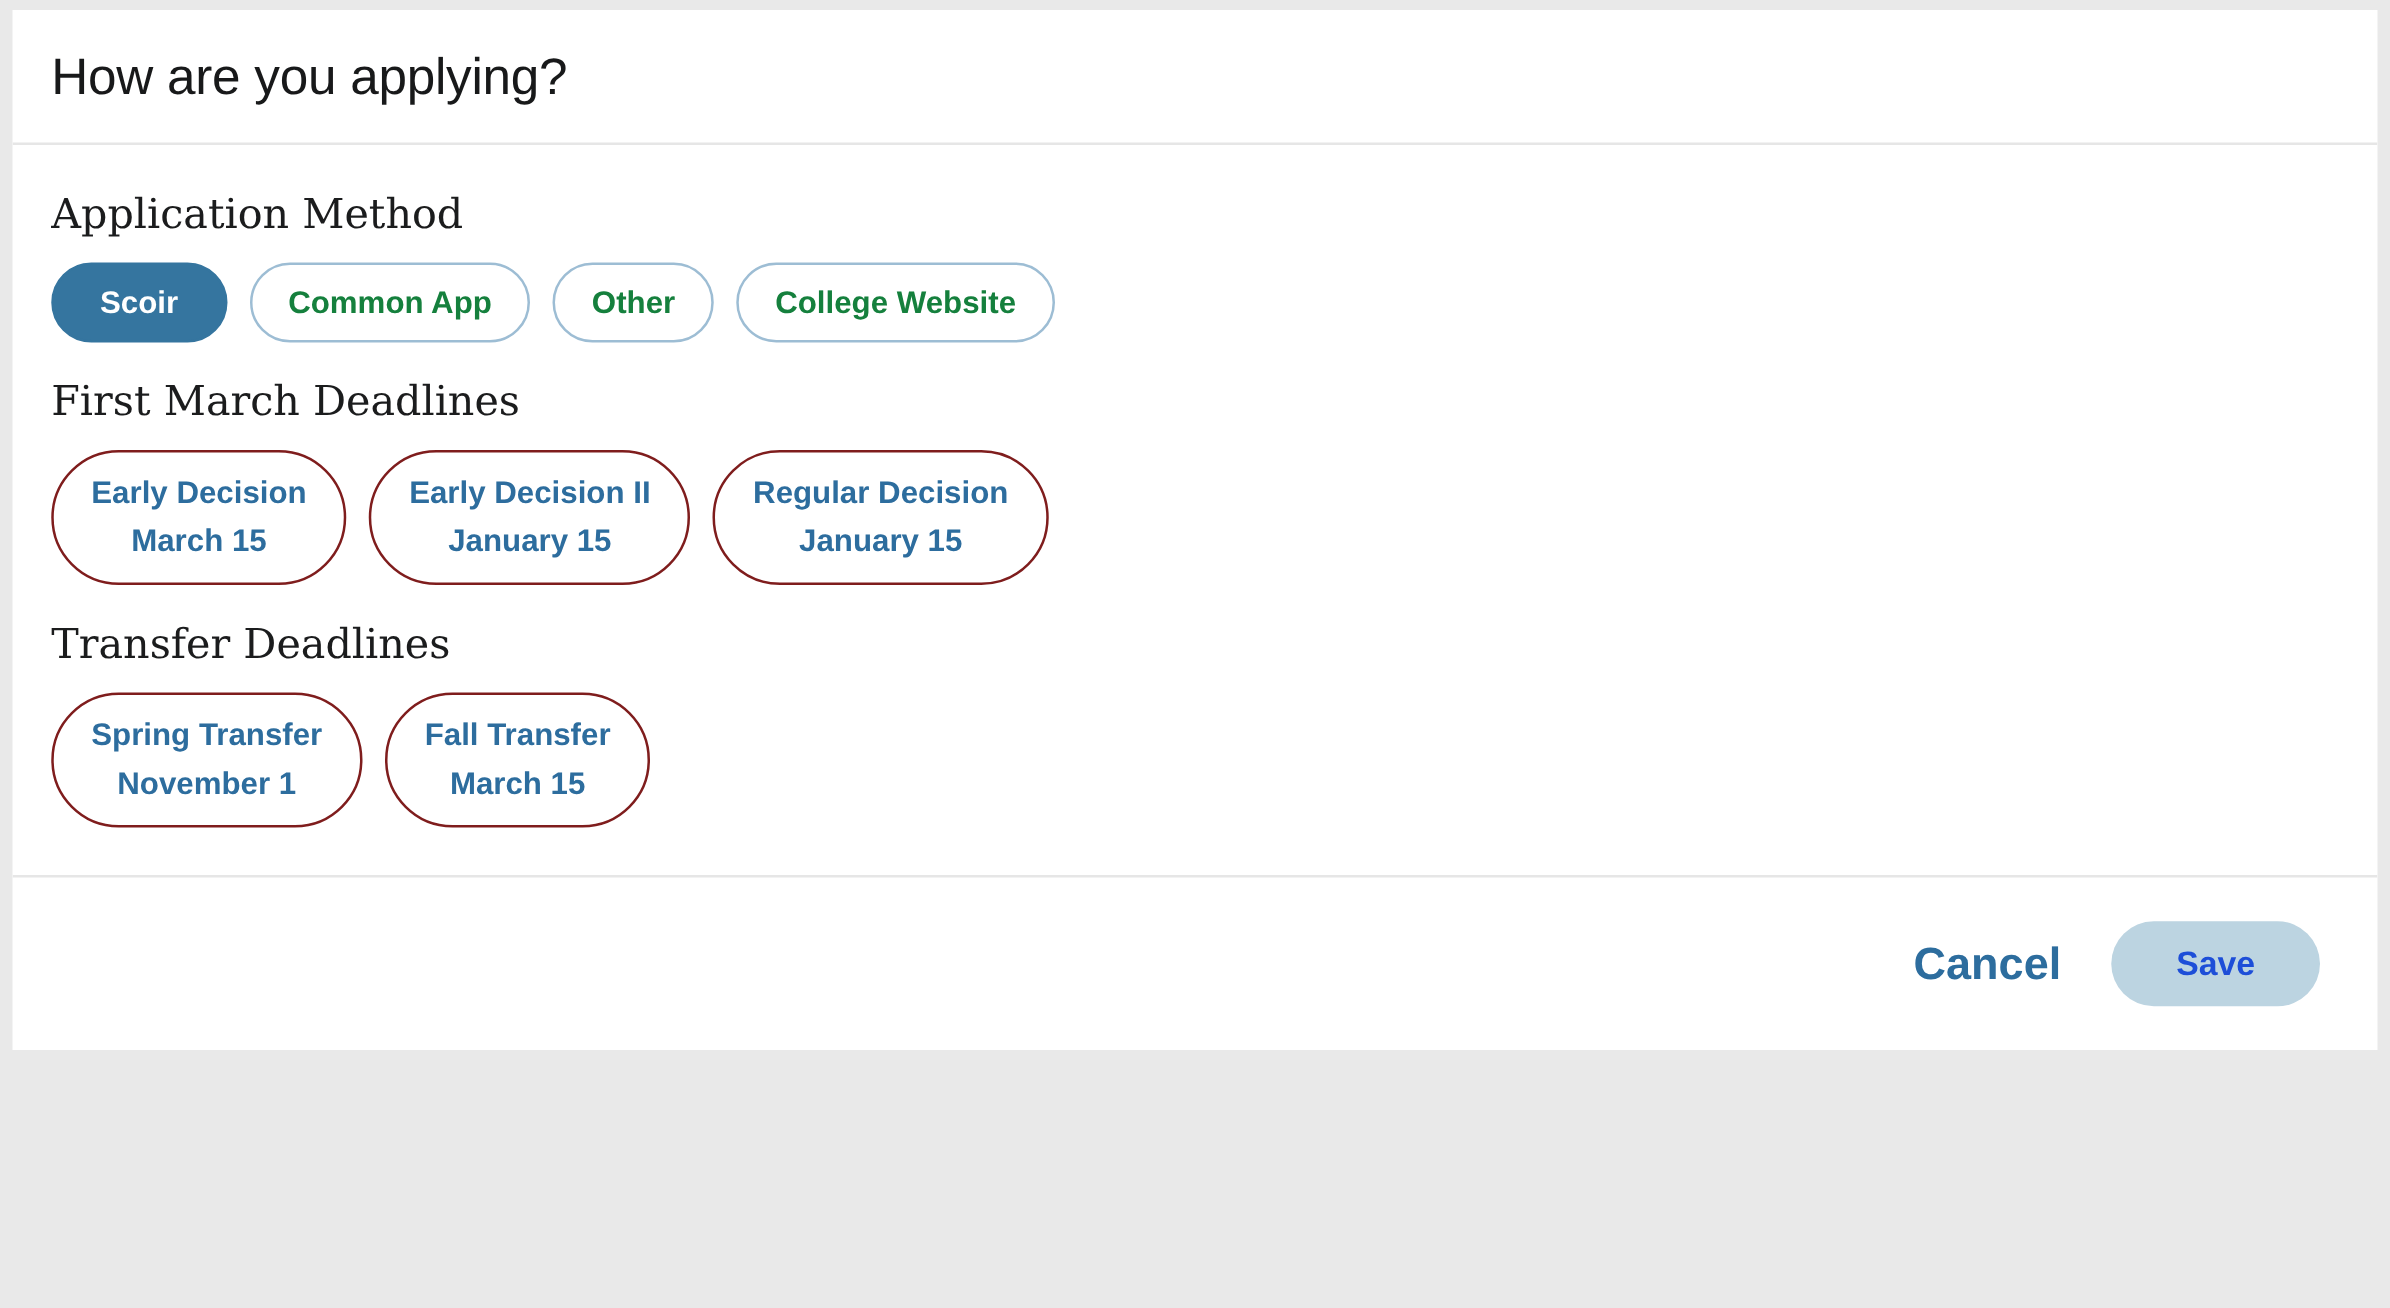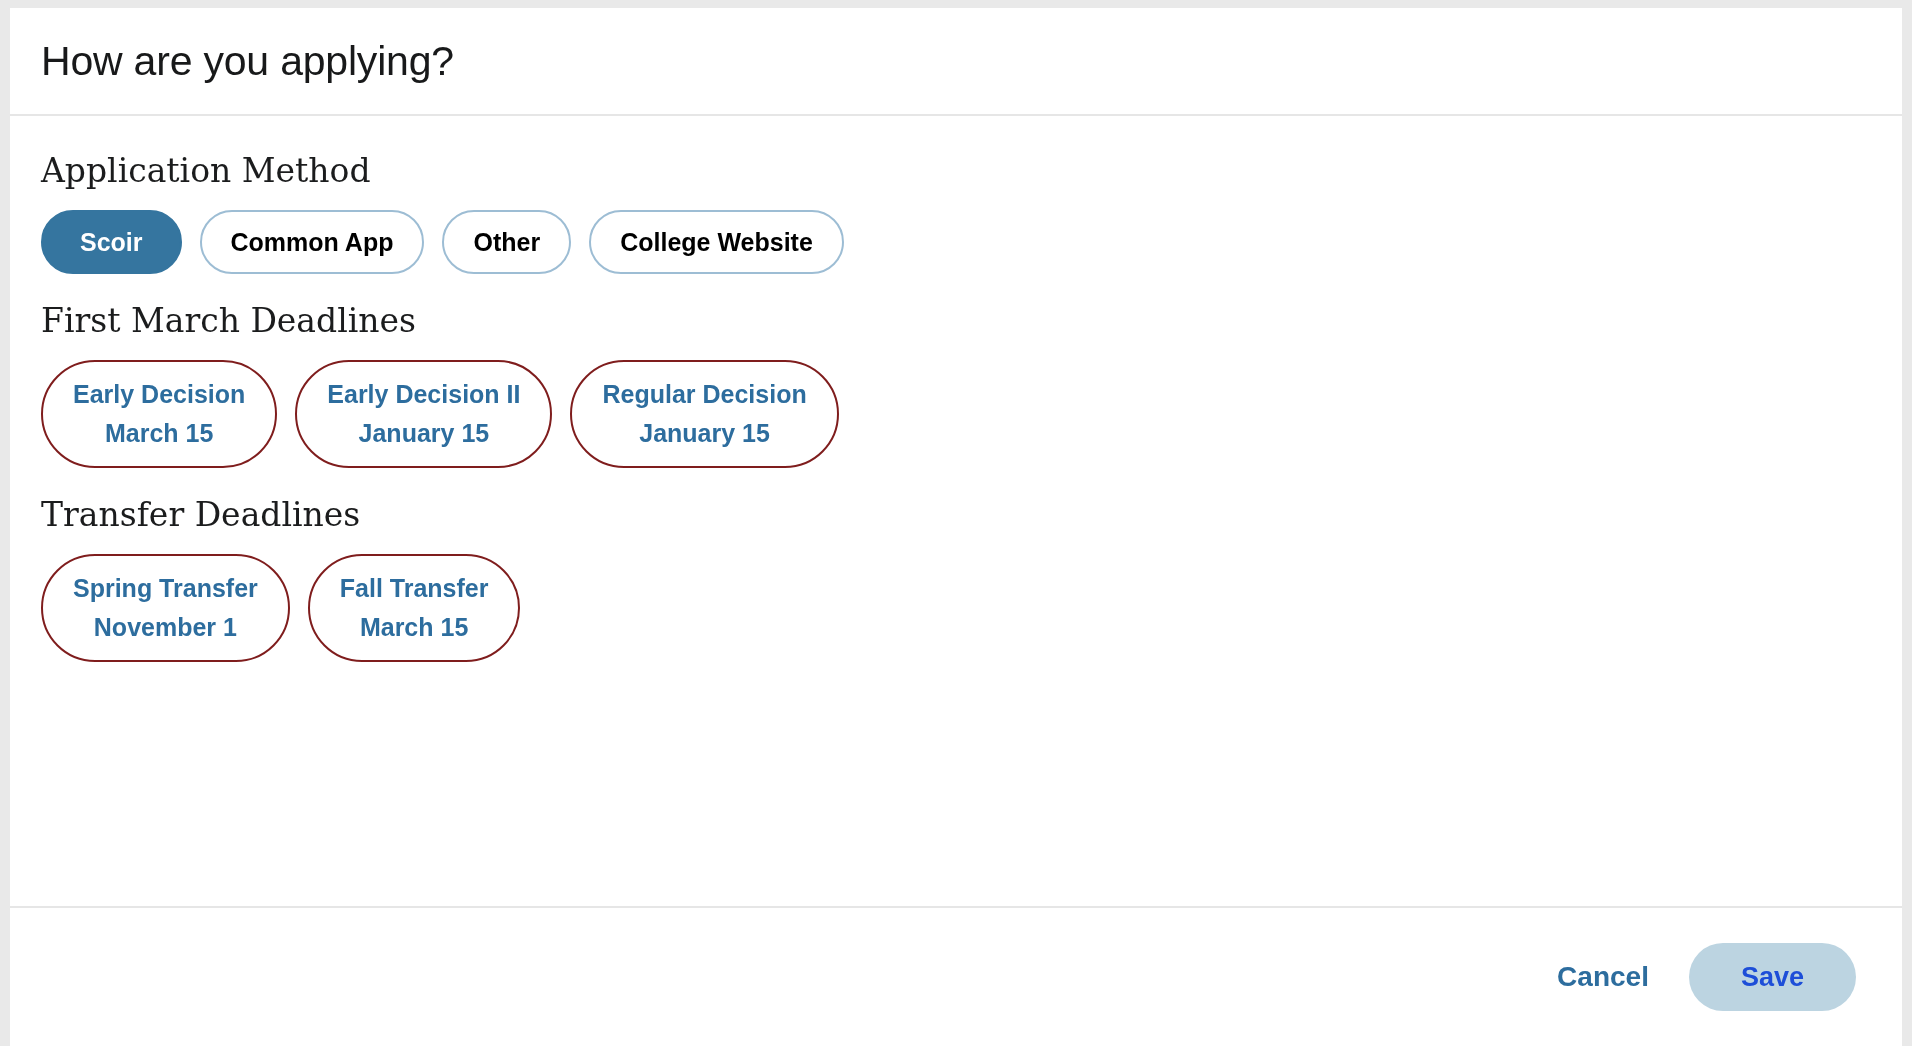--- a/index.html
+++ b/index.html
@@ -12,21 +12,21 @@
     background: #e9e9e9;
     font-family: "Liberation Sans", sans-serif;
     overflow: hidden;
   }
 
   .modal {
     position: absolute;
     left: 10px;
     top: 8px;
     width: 1892px;
-    height: 1038px;
+    height: 832px;
     background: #ffffff;
     box-sizing: border-box;
     display: flex;
     flex-direction: column;
     overflow: hidden;
   }
 
   
   .modal-header {
     height: 108px;
@@ -76,21 +76,21 @@
     margin-top: 23px;
   }
 
   
   .pill {
     box-sizing: border-box;
     height: 64px;
     border-radius: 32px;
     border: 2px solid #9dbdd4;
     background: #ffffff;
-    color: #000000;
+    color: #15803d;
     font-family: "Liberation Sans", sans-serif;
     font-size: 25px;
     font-weight: bold;
     display: flex;
     align-items: center;
     justify-content: center;
     padding: 0 29px;
     white-space: nowrap;
     cursor: pointer;
     user-select: none;
@@ -136,21 +136,21 @@
     justify-content: flex-end;
     box-sizing: border-box;
     padding-right: 46px;
     gap: 34px;
   }
   .btn-cancel {
     background: transparent;
     border: none;
     color: #2d6d9e;
     font-family: "Liberation Sans", sans-serif;
-    font-size: 28px;
+    font-size: 36px;
     font-weight: bold;
     cursor: pointer;
     padding: 10px 6px;
   }
   .btn-save {
     background: #bcd4e1;
     border: none;
     border-radius: 34px;
     color: #1d4ed8;
     font-family: "Liberation Sans", sans-serif;

